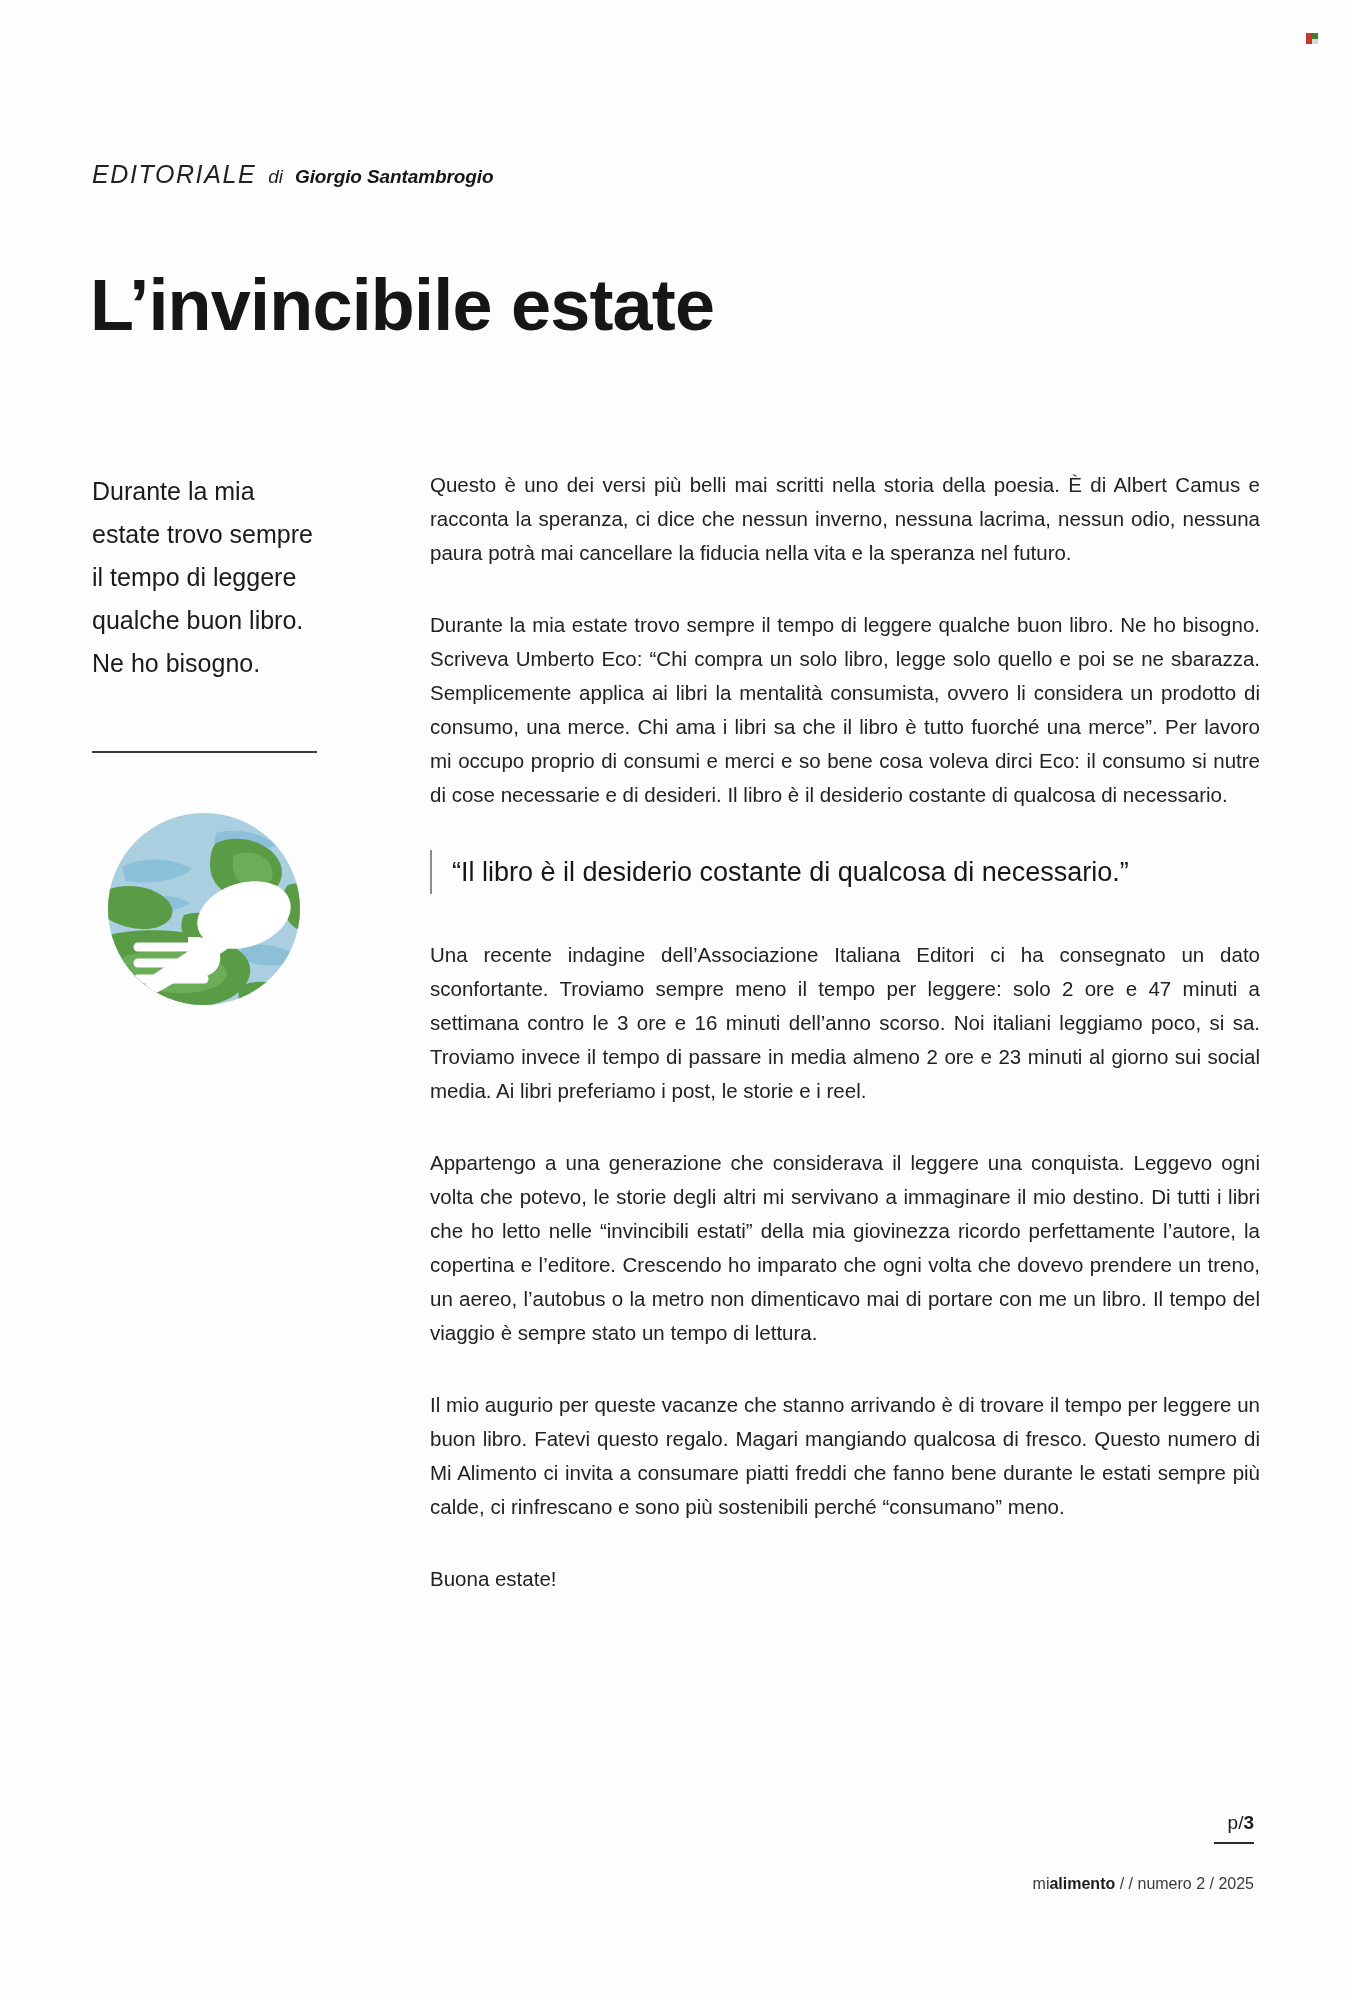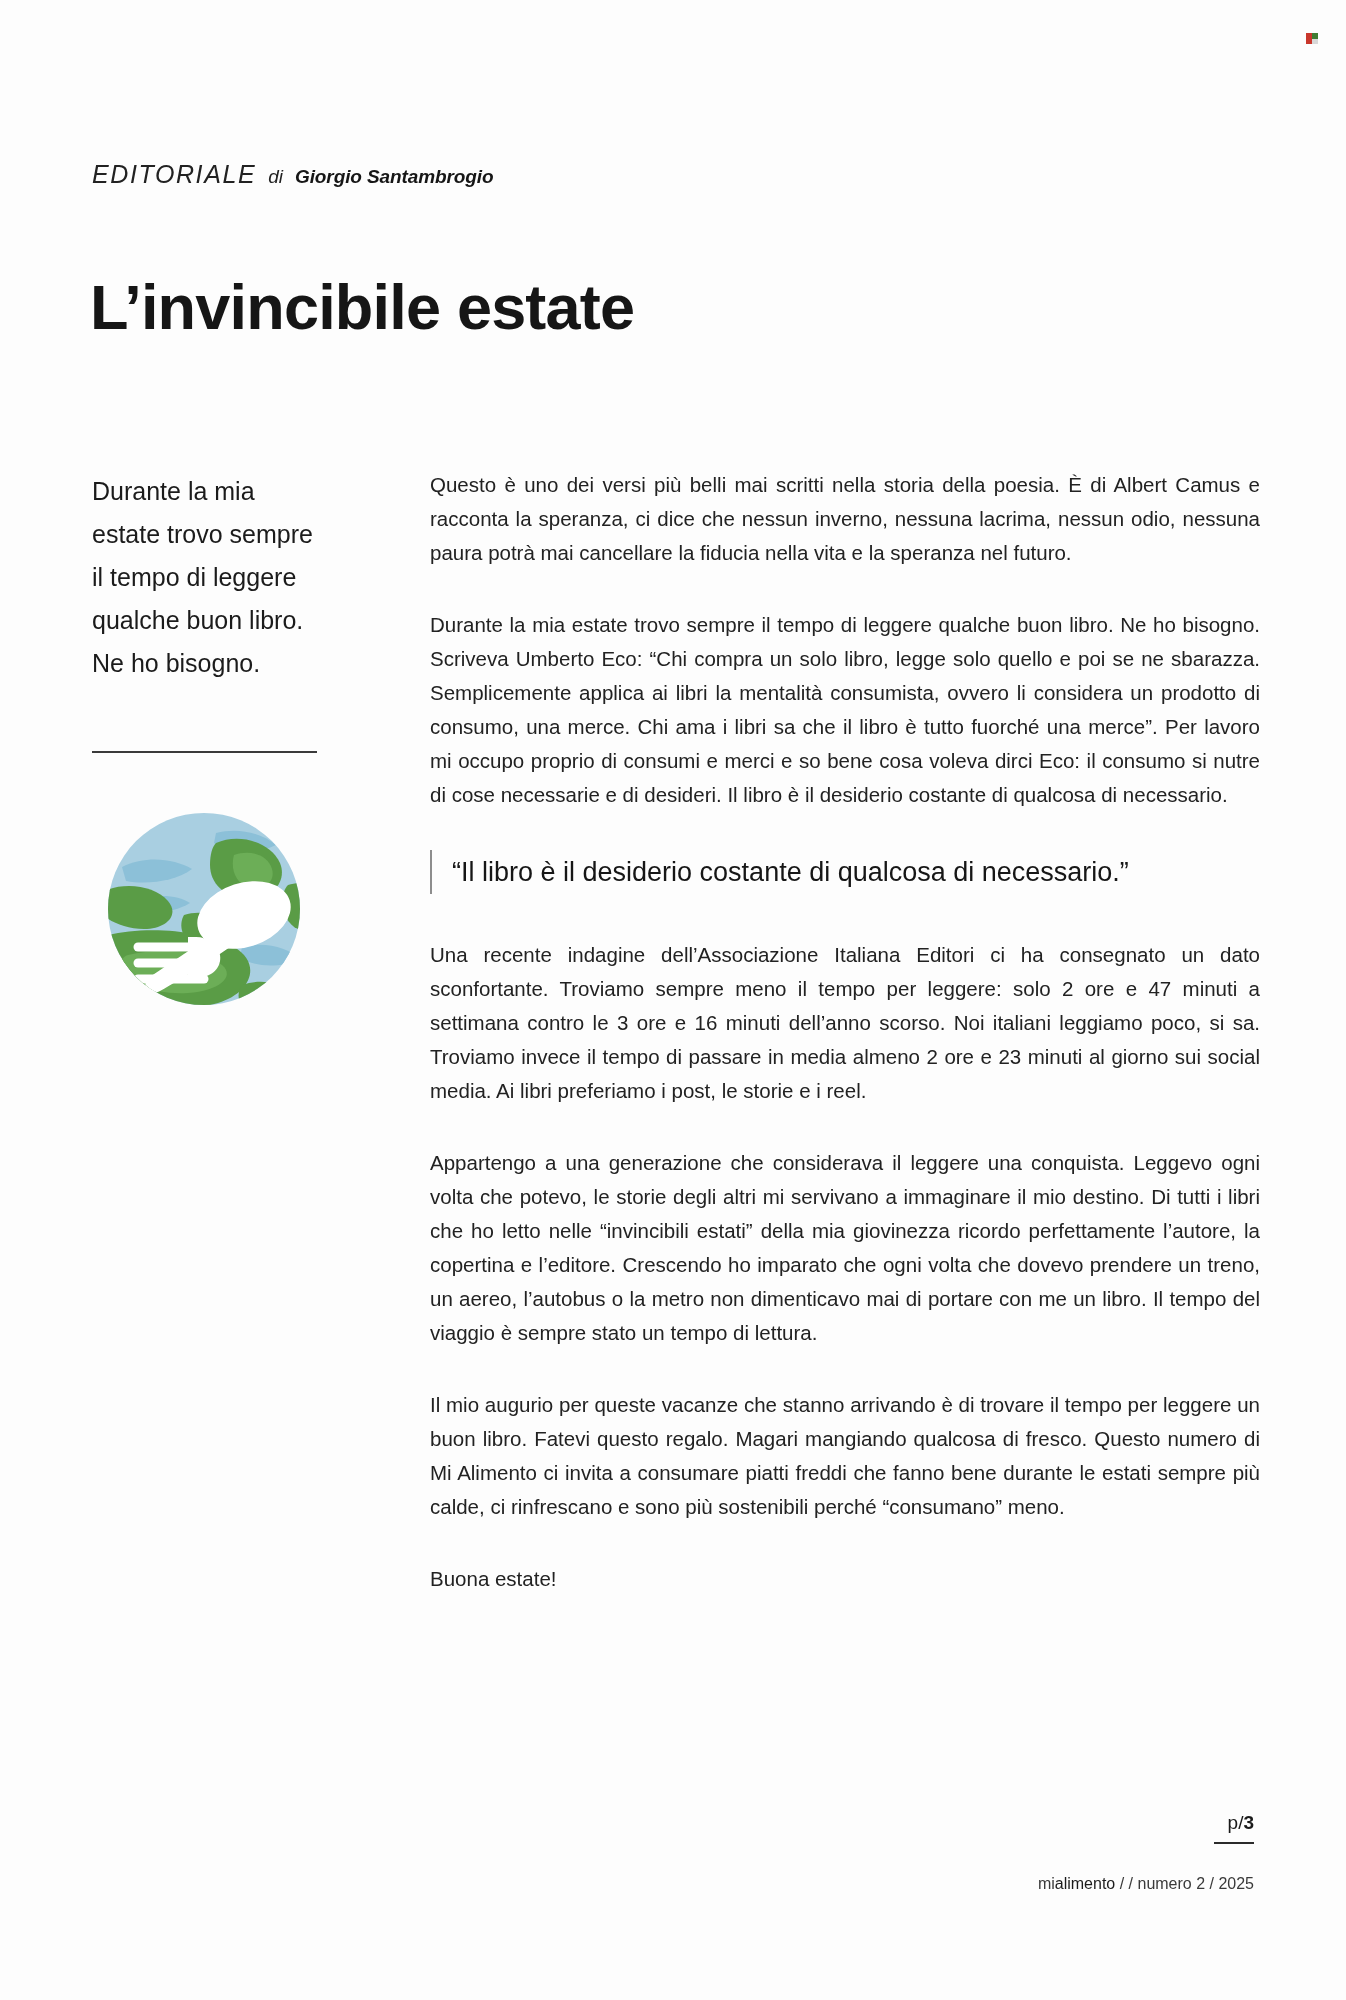--- a/index.html
+++ b/index.html
@@ -69,22 +69,22 @@
     font-size: 19px;
     font-weight: 700;
     color: #161616;
     letter-spacing: -0.1px;
   }
 
   
   .headline {
     position: absolute;
     left: 90px;
-    top: 232px;
-    font-size: 63px;
+    top: 220px;
+    font-size: 72px;
     font-weight: 700;
     letter-spacing: -0.8px;
     color: #161616;
     line-height: 1.05;
     white-space: nowrap;
   }
 
   
   .left-rail {
     position: absolute;
@@ -163,21 +163,21 @@
     background: #2b2b2b;
   }
   .colophon {
     position: absolute;
     right: 92px;
     top: 1875px;
     font-size: 16px;
     color: #3a3a3a;
     white-space: nowrap;
   }
-  .colophon b { font-weight: 400; color: #1c1c1c; }
+  .colophon b { font-weight: 700; color: #1c1c1c; }
 </style>
 </head>
 <body>
 
 <div class="page">
 
   <div class="corner-mark">
     <span class="cm-a"></span>
     <span class="cm-b"></span>
     <span class="cm-c"></span>

